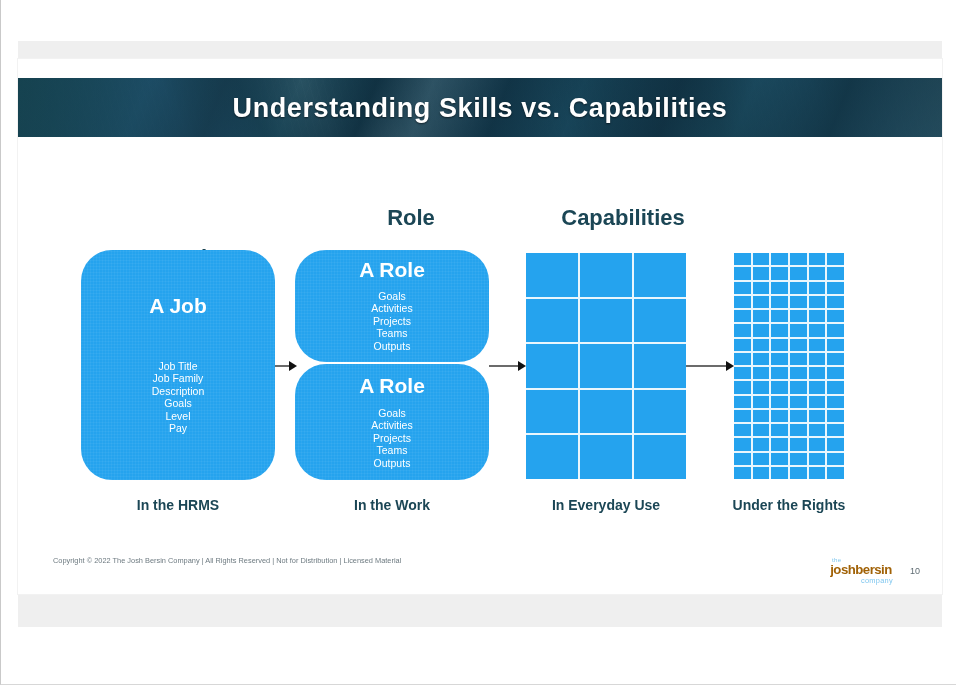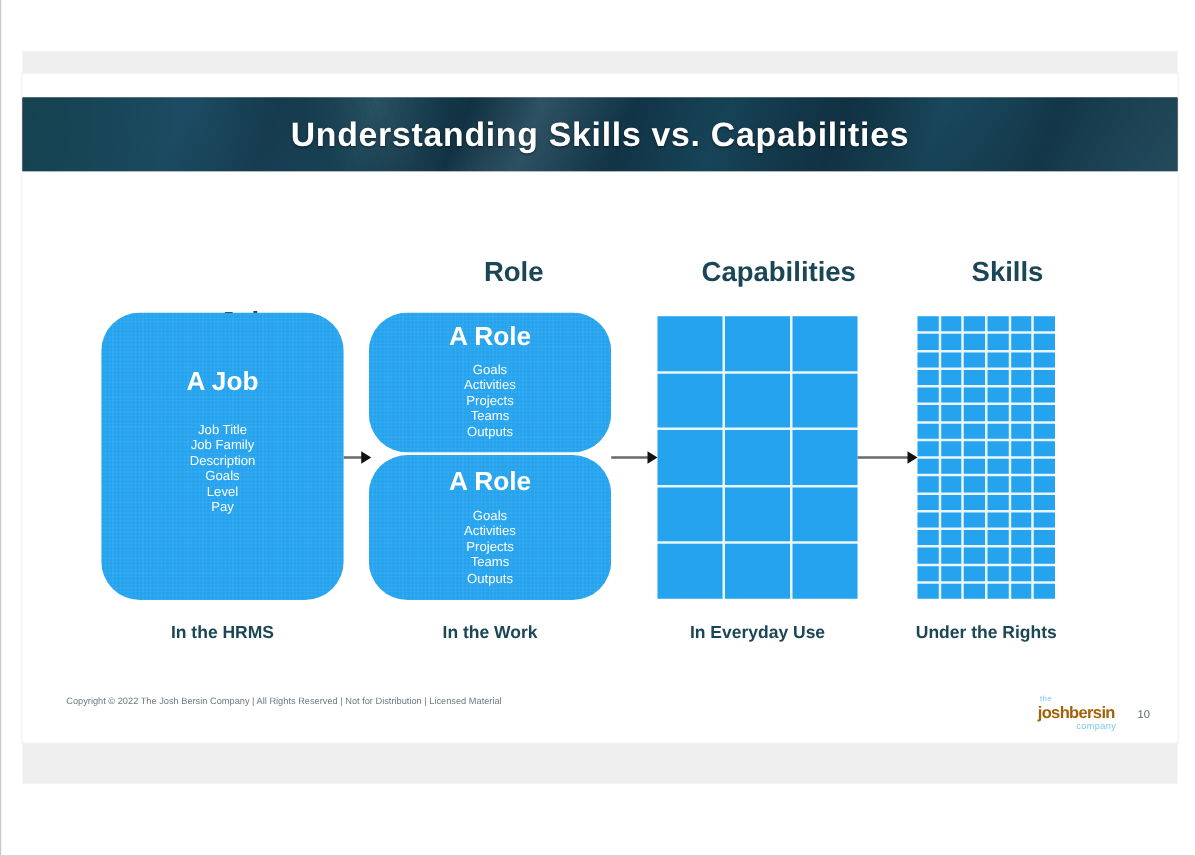--- a/index.html
+++ b/index.html
@@ -25,21 +25,21 @@
   #slide{
     position:absolute;left:17px;top:59px;width:924px;height:535px;
     background:#ffffff;
     box-shadow:0 0 0 1px #f2f2f2;
   }
 
   
   #banner{
     position:absolute;left:0px;top:19px;width:924px;height:59px;
     overflow:hidden;
-    background:#404040;
+    background:#1d4ed8;
   }
   #banner .photo{
     position:absolute;inset:0;
     background:
       linear-gradient(112deg, rgba(19,64,77,0.92) 0%, rgba(27,80,96,0.55) 14%, rgba(22,58,78,0.9) 22%, rgba(31,86,104,0.5) 30%, rgba(16,49,66,0.95) 38%, rgba(120,150,160,0.35) 44%, rgba(18,54,72,0.92) 52%, rgba(28,78,98,0.55) 60%, rgba(16,48,66,0.95) 70%, rgba(36,92,112,0.5) 78%, rgba(17,50,68,0.95) 88%, rgba(70,110,126,0.45) 100%),
       linear-gradient(62deg, rgba(18,58,86,0.85) 0%, rgba(40,92,150,0.75) 18%, rgba(18,52,72,0.9) 26%, rgba(150,175,182,0.35) 33%, rgba(22,64,84,0.9) 41%, rgba(24,72,96,0.8) 58%, rgba(12,44,62,0.95) 74%, rgba(30,84,120,0.7) 86%, rgba(14,46,64,0.95) 100%),
       repeating-linear-gradient(74deg, rgba(255,255,255,0.055) 0px, rgba(255,255,255,0.055) 1px, rgba(0,0,0,0.00) 1px, rgba(0,0,0,0.00) 7px),
       repeating-linear-gradient(-68deg, rgba(255,255,255,0.04) 0px, rgba(255,255,255,0.04) 1px, rgba(0,0,0,0.00) 1px, rgba(0,0,0,0.00) 11px),
       linear-gradient(90deg,#1b4a52 0%,#17394f 35%,#1b4f63 60%,#14384e 100%);
   }
@@ -129,25 +129,24 @@
   <div id="slide">
 
     <div id="banner">
       <div class="photo"></div>
       <div id="banner-title">Understanding Skills vs. Capabilities</div>
     </div>
 
     <div class="col-title" style="left:92px;top:146px;width:170px;margin-top:40px;">Job</div>
     <div class="col-title" style="left:303px;top:146px;width:180px;">Role</div>
     <div class="col-title" style="left:505px;top:146px;width:200px;">Capabilities</div>
-    <div class="col-title" style="left:703px;top:146px;width:170px;">Skills</div>
 
     <div class="bluebox" style="left:63px;top:191px;width:194px;height:230px;">
       <div class="box-head" style="position:absolute;left:0;right:0;top:45px;">A Job</div>
-      <div class="box-list" style="position:absolute;left:0;right:0;top:88px;">
+      <div class="box-list" style="position:absolute;left:0;right:0;top:110px;">
         <div>Job Title</div>
         <div>Job Family</div>
         <div>Description</div>
         <div>Goals</div>
         <div>Level</div>
         <div>Pay</div>
       </div>
     </div>
 
     <div class="bluebox" style="left:277px;top:191px;width:194px;height:112px;">

